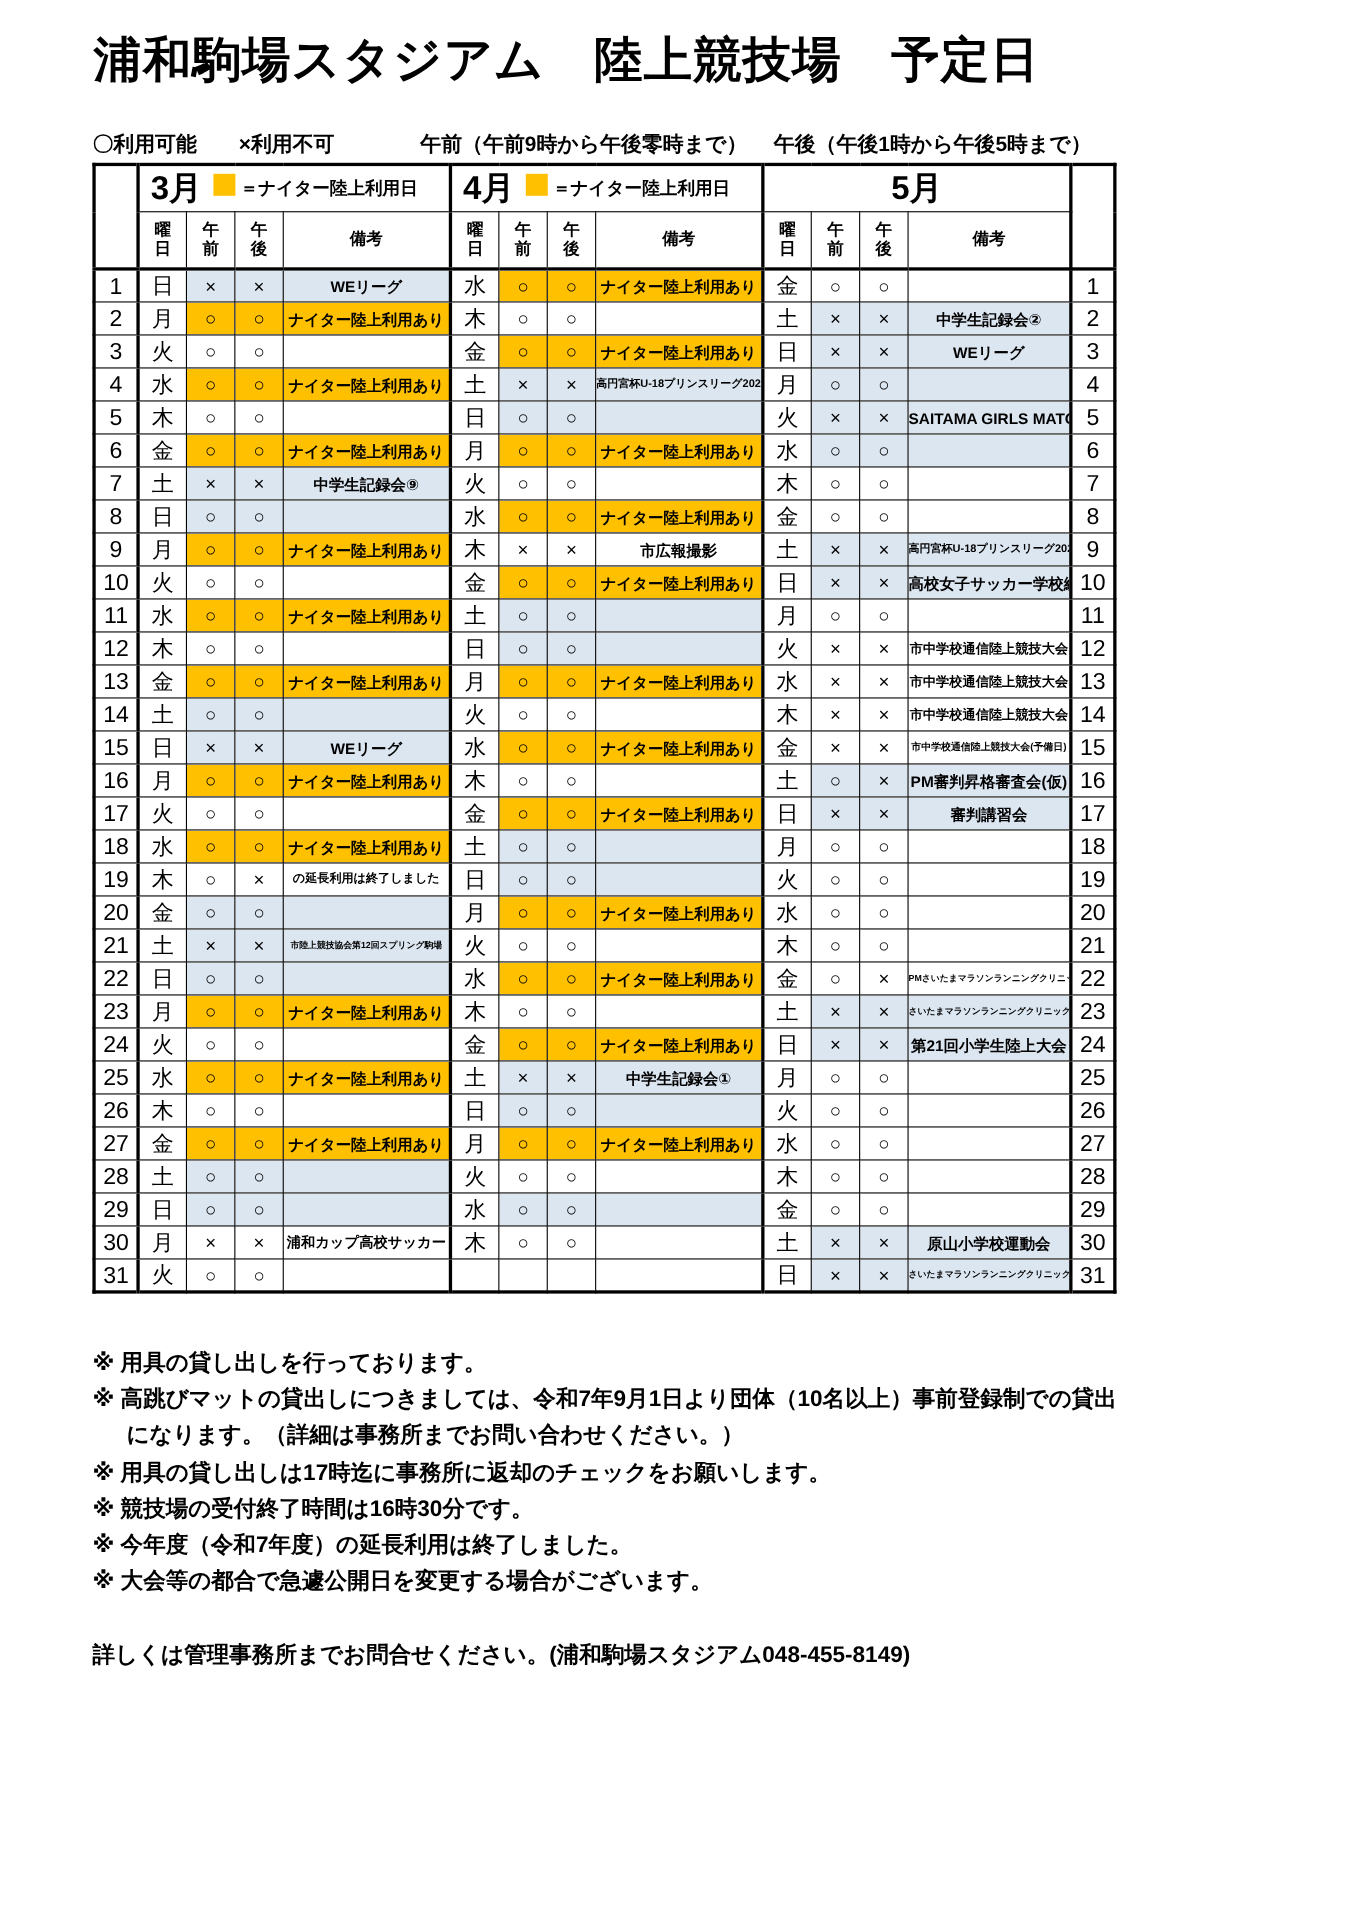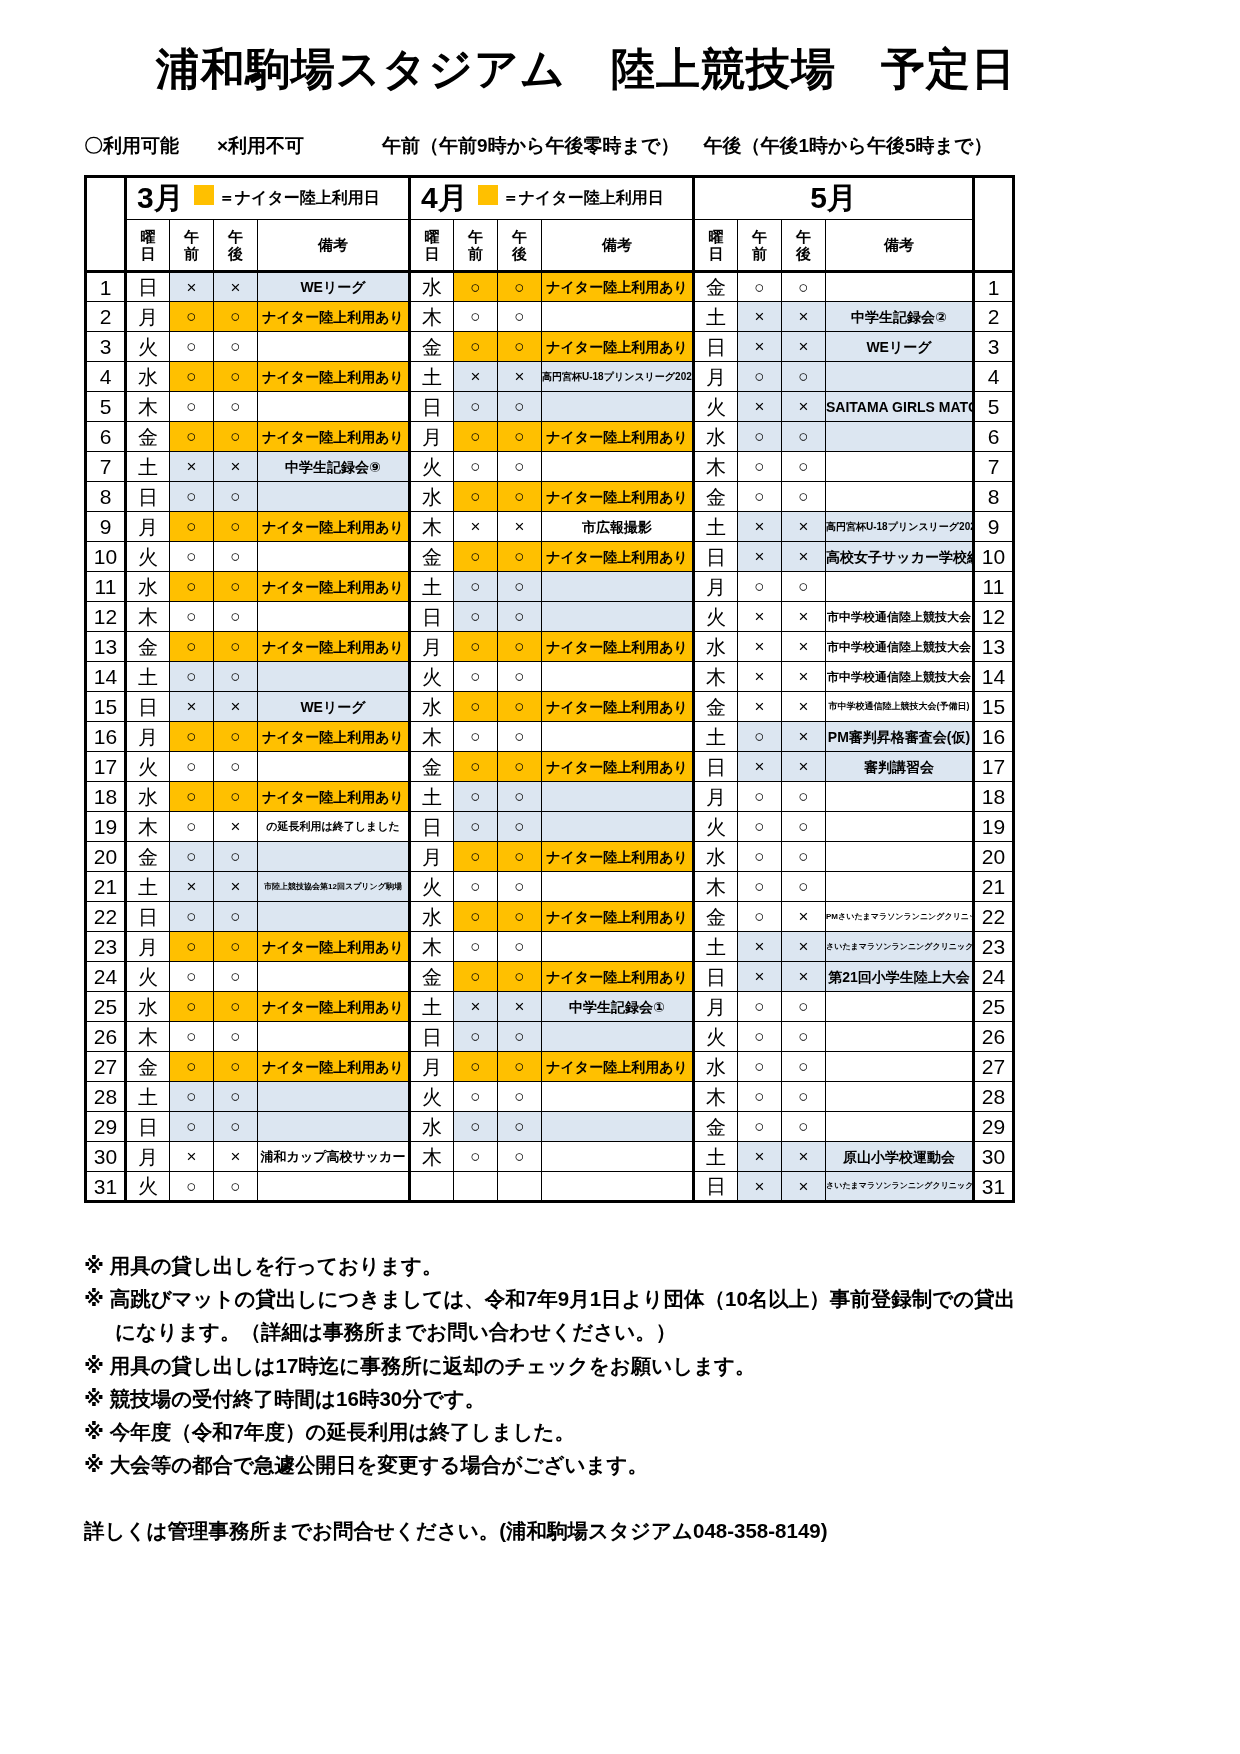--- a/index.html
+++ b/index.html
@@ -5,28 +5,28 @@
   * { box-sizing: border-box; }
   html,body { margin:0; padding:0; background:#fff; }
   body {
     width:1240px; height:1754px;
     font-family:"Liberation Sans","DejaVu Sans",sans-serif;
     color:#000;
   }
   .page { width:948px; margin-left:84px; padding-top:24px; }
 
   .title {
-    font-size:44px; font-weight:700; text-align:right; margin:16px;
+    font-size:44px; font-weight:700; text-align:left; margin:1px;
     letter-spacing:1px; white-space:nowrap;
   }
   .updated { text-align:right; font-size:20px; font-weight:700; margin-top:4px; }
 
   .legend {
     display:flex; align-items:center; font-size:19px; font-weight:700;
-    margin-top:34px; margin-bottom:16px; white-space:nowrap;
+    margin-top:34px; margin-bottom:4px; white-space:nowrap;
   }
   .legend .l2 { margin-left:38px; }
   .legend .l3 { margin-left:78px; }
   .legend .l4 { margin-left:24px; }
 
   table.sched {
     border-collapse:collapse; border:3px solid #000; table-layout:fixed;
     width:928px;
   }
   .sched th, .sched td {
@@ -620,15 +620,15 @@
 
   <ul class="notes">
       <li>※ 用具の貸し出しを行っております。</li>
       <li>※ 高跳びマットの貸出しにつきましては、令和7年9月1日より団体（10名以上）事前登録制での貸出になります。（詳細は事務所までお問い合わせください。）</li>
       <li>※ 用具の貸し出しは17時迄に事務所に返却のチェックをお願いします。</li>
       <li>※ 競技場の受付終了時間は16時30分です。</li>
       <li>※ 今年度（令和7年度）の延長利用は終了しました。</li>
       <li>※ 大会等の都合で急遽公開日を変更する場合がございます。</li>
     </ul>
 
-  <div class="contact">詳しくは管理事務所までお問合せください。(浦和駒場スタジアム048-358-8149)</div>
+  <div class="contact">詳しくは管理事務所までお問合せください。(浦和駒場スタジアム048-455-8149)</div>
 
 </div>
 
 </body></html>

